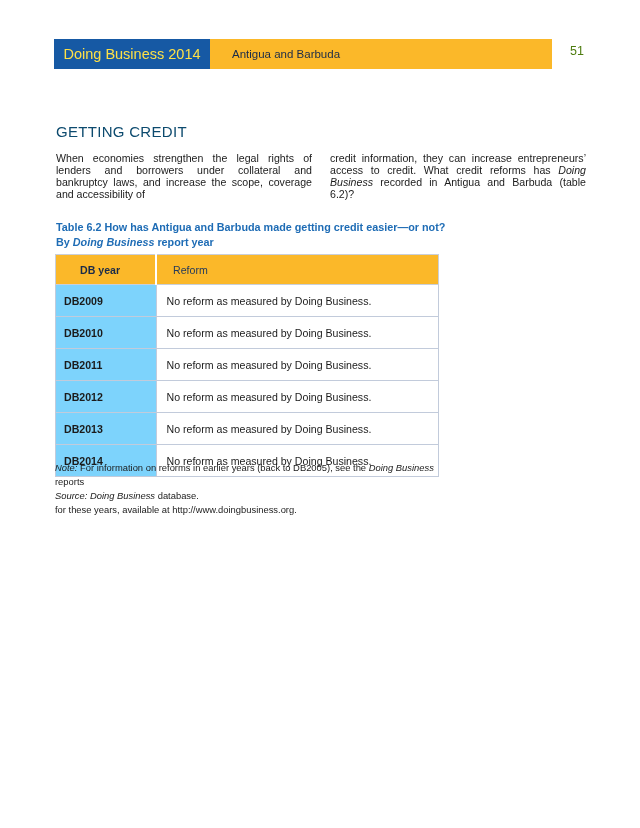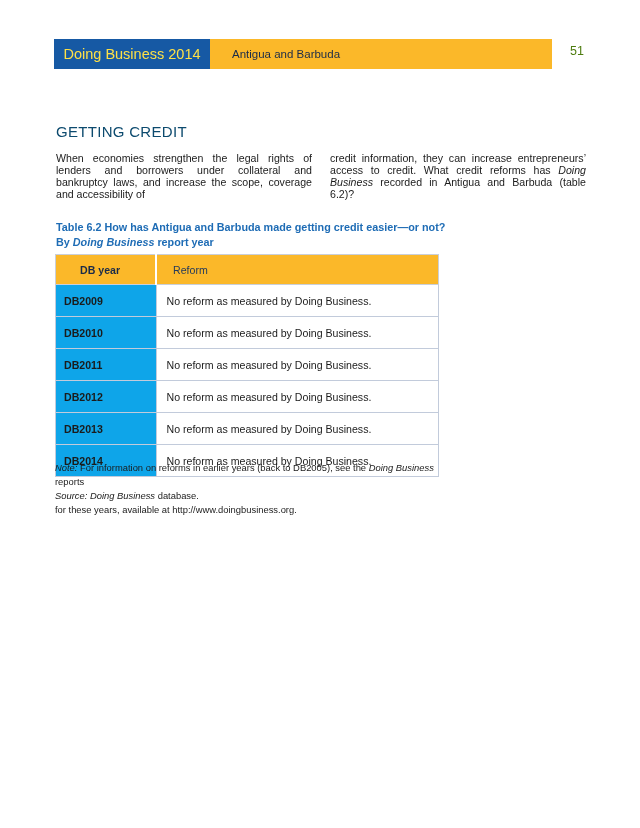--- a/index.html
+++ b/index.html
@@ -122,21 +122,21 @@
   .reform-table td {
     height: 29px;
     border: 1px solid #C2CBDB;
     background: #ffffff;
     vertical-align: middle;
     padding-left: 10px;
   }
   .reform-table td.year {
     padding-left: 8px;
     font-weight: bold;
-    background: #0ea5e9;
+    background: #7dd3fc;
   }
   
   .note {
     position: absolute;
     left: 55px;
     top: 461px;
     width: 392px;
     font-size: 9.4px;
     line-height: 14px;
     color: #1b1b1b;

